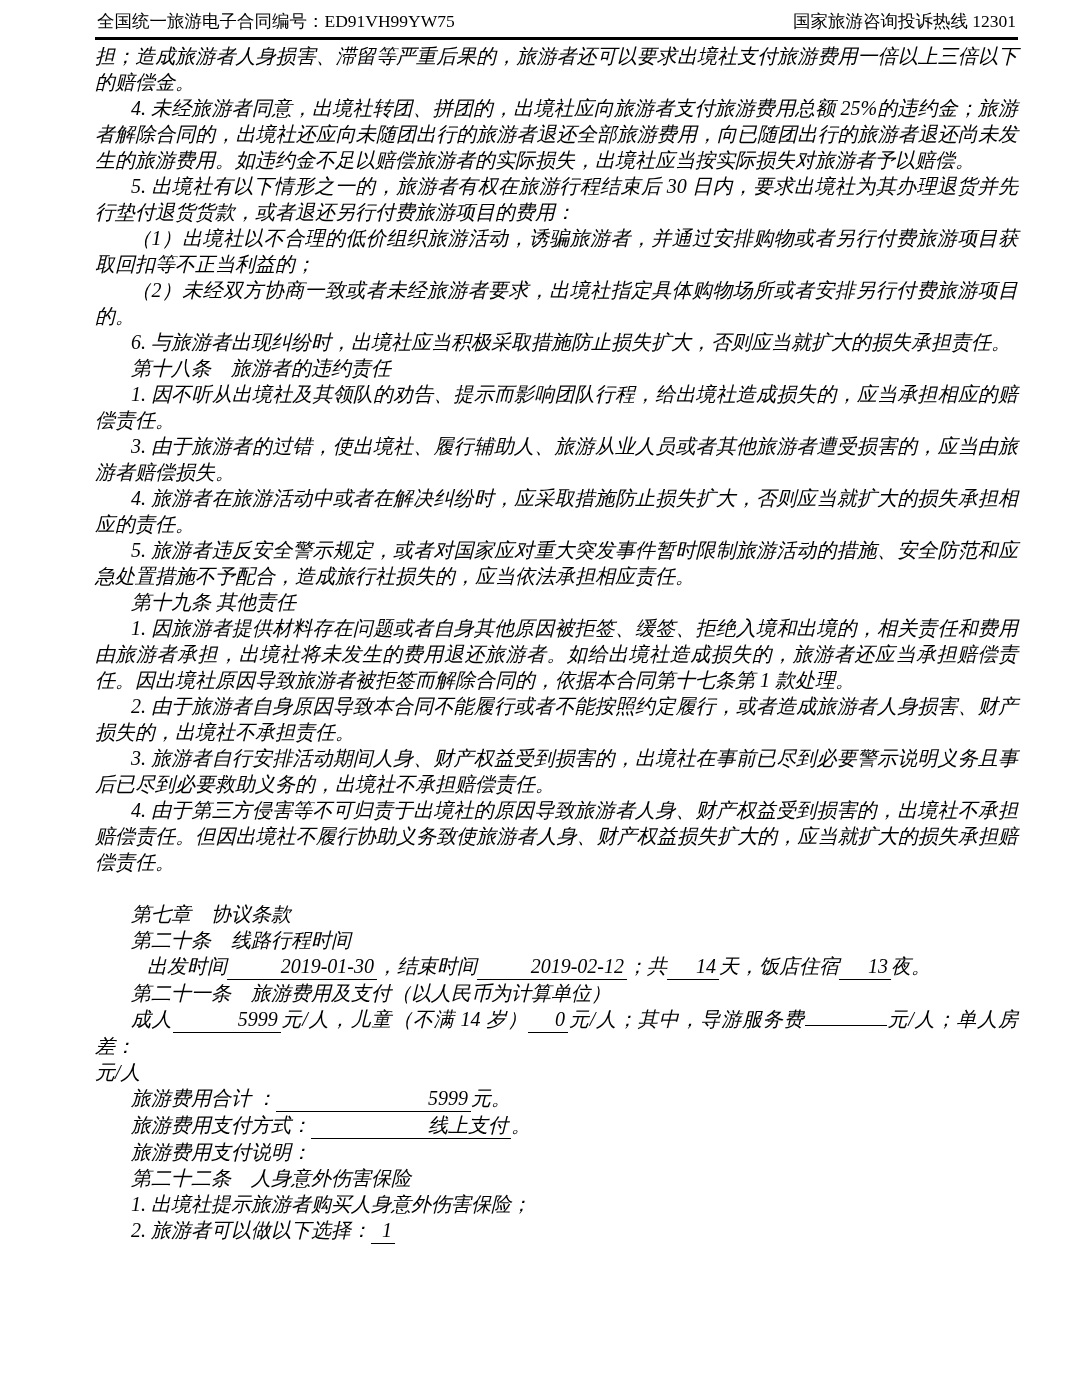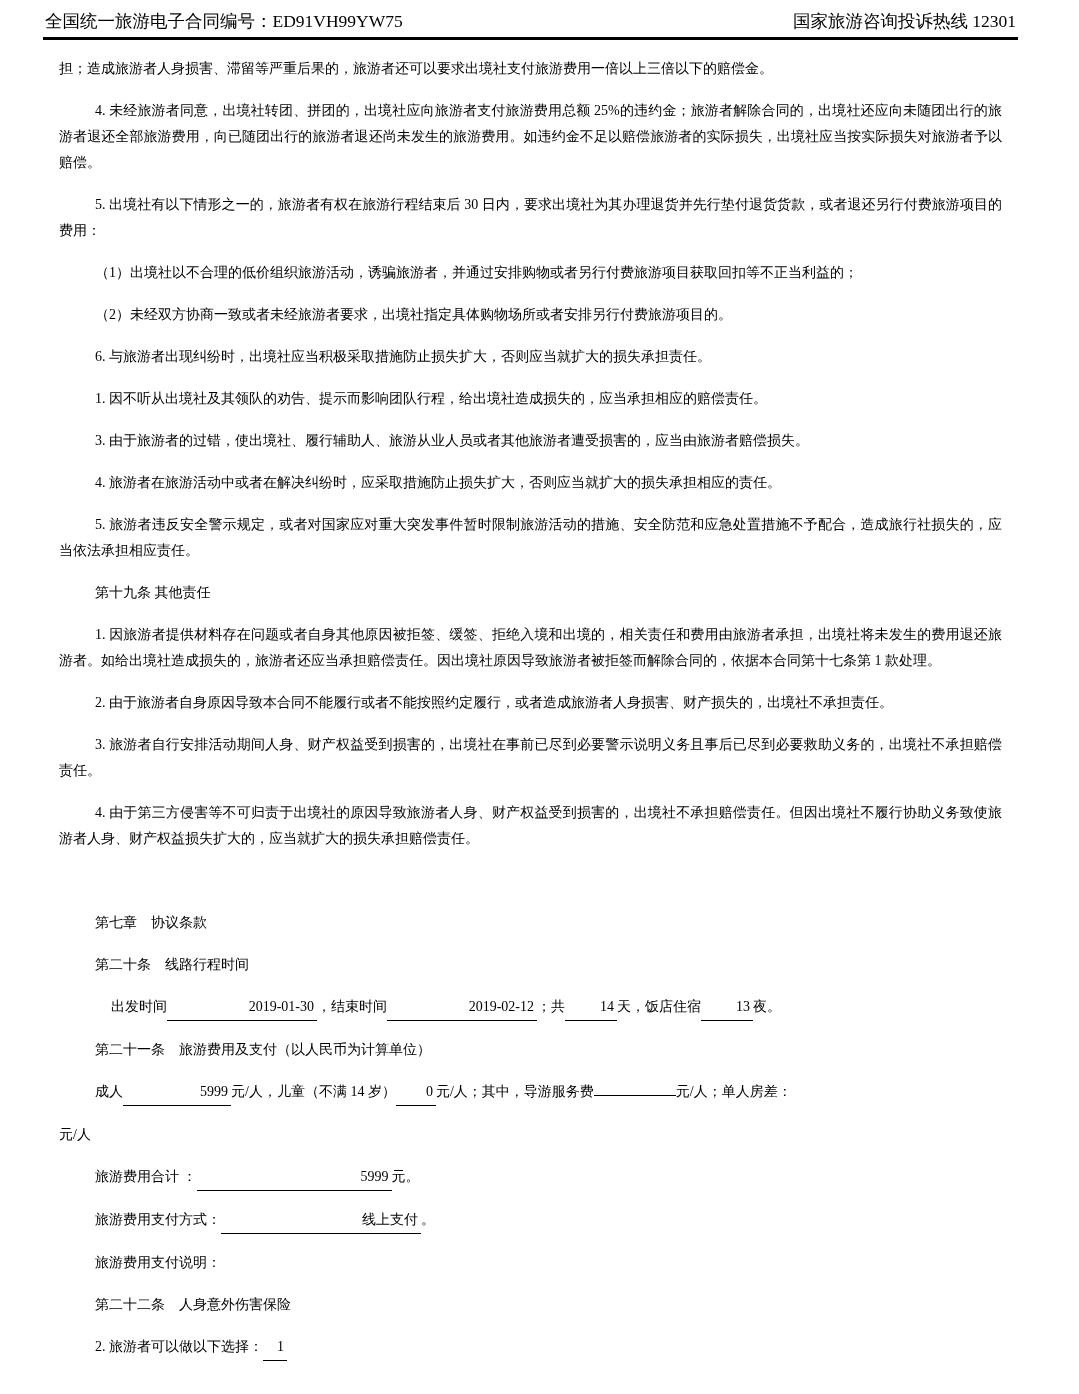--- a/index.html
+++ b/index.html
@@ -7,42 +7,43 @@
     padding: 0;
     background: #ffffff;
     width: 1079px;
     height: 1394px;
     overflow: hidden;
   }
   .page {
     box-sizing: border-box;
     width: 1079px;
     height: 1394px;
-    padding: 8px 61px 0 43px;
+    padding: 8px 61px 0 95px;
     color: #000;
     font-family: "Liberation Serif", "DejaVu Serif", serif;
   }
   .header {
     display: flex;
     justify-content: space-between;
     align-items: baseline;
     font-size: 17.5px;
     line-height: 22px;
     padding: 2px 2px 5px 2px;
   }
   .rule {
     border-top: 3px solid #000;
     margin: 0 0 3px 0;
   }
   .doc-body p {
-    margin: 16px;
-    font-size: 14px;
+    margin: 0;
+    font-size: 20px;
     line-height: 26px;
     text-align: justify;
     word-break: break-all;
+    font-style: italic;
   }
   .doc-body p.indent      { text-indent: 36px; }
   .doc-body p.indent-form { text-indent: 52px; }
   .doc-body p.noindent    { text-indent: 0; }
   .doc-body p.blank       { height: 26px; }
   .uline {
     display: inline-block;
     text-indent: 0;
     text-align: right;
     border-bottom: 1.5px solid #000;
@@ -60,35 +61,37 @@
     <span>国家旅游咨询投诉热线 12301</span>
   </div>
   <div class="rule"></div>
   <div class="doc-body">
       <p class="noindent"><span>担；造成旅游者人身损害、滞留等严重后果的，旅游者还可以要求出境社支付旅游费用一倍以上三倍以下的赔偿金。</span></p>
       <p class="indent"><span>4. 未经旅游者同意，出境社转团、拼团的，出境社应向旅游者支付旅游费用总额 25%的违约金；旅游者解除合同的，出境社还应向未随团出行的旅游者退还全部旅游费用，向已随团出行的旅游者退还尚未发生的旅游费用。如违约金不足以赔偿旅游者的实际损失，出境社应当按实际损失对旅游者予以赔偿。</span></p>
       <p class="indent"><span>5. 出境社有以下情形之一的，旅游者有权在旅游行程结束后 30 日内，要求出境社为其办理退货并先行垫付退货货款，或者退还另行付费旅游项目的费用：</span></p>
       <p class="indent"><span>（1）出境社以不合理的低价组织旅游活动，诱骗旅游者，并通过安排购物或者另行付费旅游项目获取回扣等不正当利益的；</span></p>
       <p class="indent"><span>（2）未经双方协商一致或者未经旅游者要求，出境社指定具体购物场所或者安排另行付费旅游项目的。</span></p>
       <p class="indent"><span>6. 与旅游者出现纠纷时，出境社应当积极采取措施防止损失扩大，否则应当就扩大的损失承担责任。</span></p>
+      <p class="indent"><span>第十八条　旅游者的违约责任</span></p>
       <p class="indent"><span>1. 因不听从出境社及其领队的劝告、提示而影响团队行程，给出境社造成损失的，应当承担相应的赔偿责任。</span></p>
       <p class="indent"><span>3. 由于旅游者的过错，使出境社、履行辅助人、旅游从业人员或者其他旅游者遭受损害的，应当由旅游者赔偿损失。</span></p>
       <p class="indent"><span>4. 旅游者在旅游活动中或者在解决纠纷时，应采取措施防止损失扩大，否则应当就扩大的损失承担相应的责任。</span></p>
       <p class="indent"><span>5. 旅游者违反安全警示规定，或者对国家应对重大突发事件暂时限制旅游活动的措施、安全防范和应急处置措施不予配合，造成旅行社损失的，应当依法承担相应责任。</span></p>
       <p class="indent"><span>第十九条 其他责任</span></p>
       <p class="indent"><span>1. 因旅游者提供材料存在问题或者自身其他原因被拒签、缓签、拒绝入境和出境的，相关责任和费用由旅游者承担，出境社将未发生的费用退还旅游者。如给出境社造成损失的，旅游者还应当承担赔偿责任。因出境社原因导致旅游者被拒签而解除合同的，依据本合同第十七条第 1 款处理。</span></p>
       <p class="indent"><span>2. 由于旅游者自身原因导致本合同不能履行或者不能按照约定履行，或者造成旅游者人身损害、财产损失的，出境社不承担责任。</span></p>
       <p class="indent"><span>3. 旅游者自行安排活动期间人身、财产权益受到损害的，出境社在事前已尽到必要警示说明义务且事后已尽到必要救助义务的，出境社不承担赔偿责任。</span></p>
       <p class="indent"><span>4. 由于第三方侵害等不可归责于出境社的原因导致旅游者人身、财产权益受到损害的，出境社不承担赔偿责任。但因出境社不履行协助义务致使旅游者人身、财产权益损失扩大的，应当就扩大的损失承担赔偿责任。</span></p>
       <p class="blank"></p>
       <p class="indent"><span>第七章　协议条款</span></p>
       <p class="indent"><span>第二十条　线路行程时间</span></p>
       <p class="indent-form"><span>出发时间</span><span class="uline" style="min-width: 150px;">2019-01-30</span><span>，结束时间</span><span class="uline" style="min-width: 150px;">2019-02-12</span><span>；共</span><span class="uline" style="min-width: 52px;">14</span><span>天，饭店住宿</span><span class="uline" style="min-width: 52px;">13</span><span>夜。</span></p>
       <p class="indent"><span>第二十一条　旅游费用及支付（以人民币为计算单位）</span></p>
       <p class="indent"><span>成人</span><span class="uline" style="min-width: 108px;">5999</span><span>元/人，儿童（不满 14 岁）</span><span class="uline" style="min-width: 40px;">0</span><span>元/人；其中，导游服务费</span><span class="uline" style="min-width: 82px;"></span><span>元/人；单人房差：</span></p>
       <p class="noindent"><span>元/人</span></p>
       <p class="indent"><span>旅游费用合计 ：</span><span class="uline" style="min-width: 195px;">5999</span><span>元。</span></p>
       <p class="indent"><span>旅游费用支付方式：</span><span class="uline" style="min-width: 200px;">线上支付</span><span>。</span></p>
       <p class="indent"><span>旅游费用支付说明：</span></p>
       <p class="indent"><span>第二十二条　人身意外伤害保险</span></p>
+      <p class="indent"><span>1. 出境社提示旅游者购买人身意外伤害保险；</span></p>
       <p class="indent"><span>2. 旅游者可以做以下选择：</span><span class="uline" style="min-width: 24px;">1</span></p>
     </div>
 </div>
 
 </body></html>

